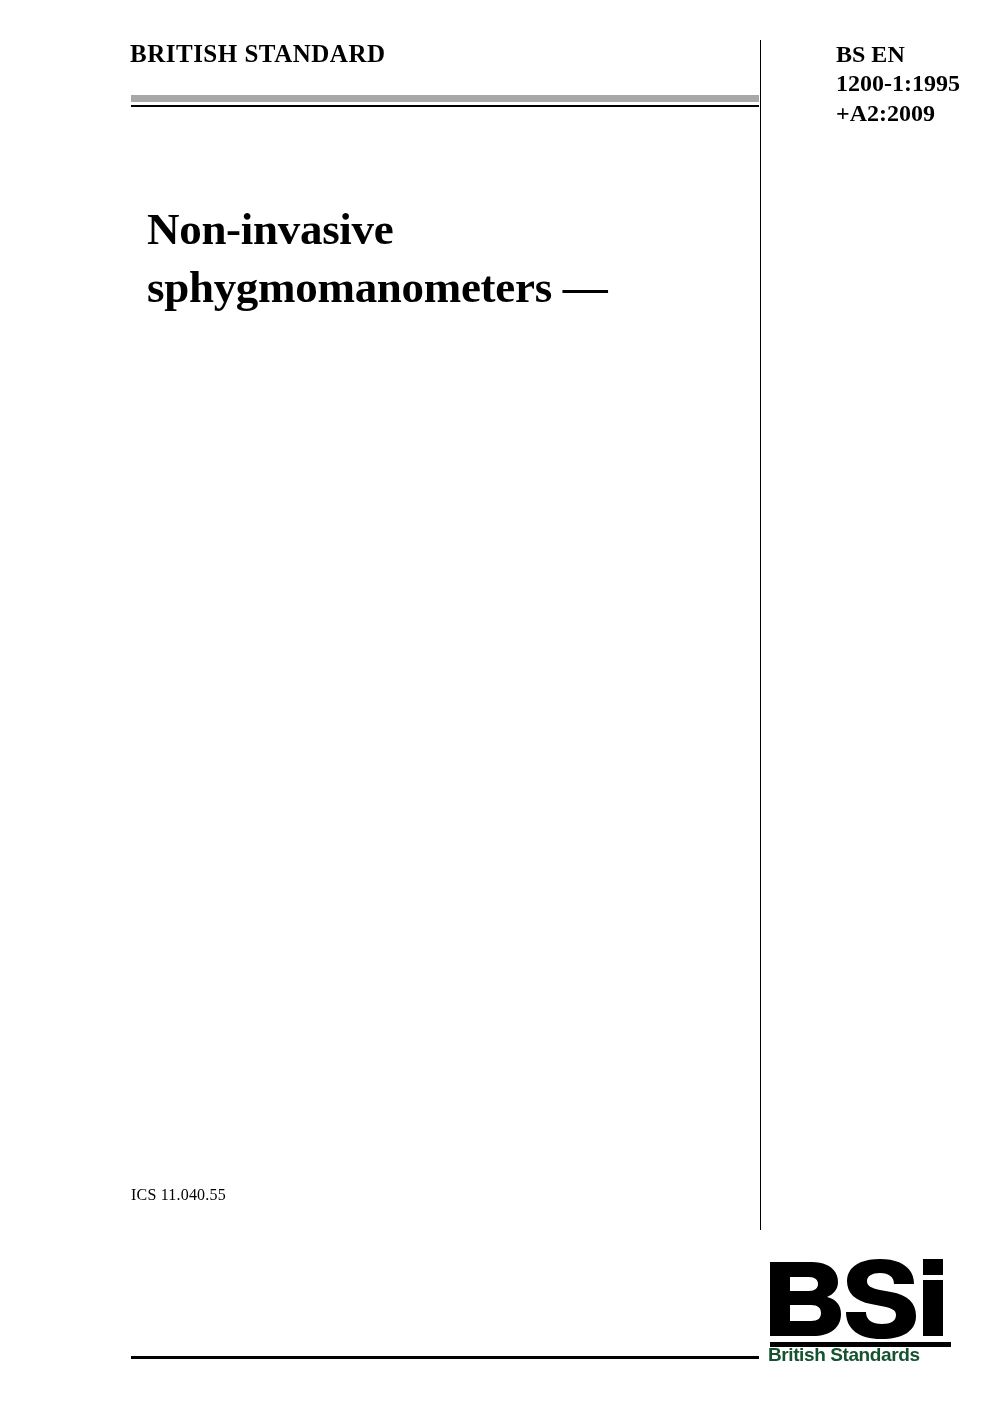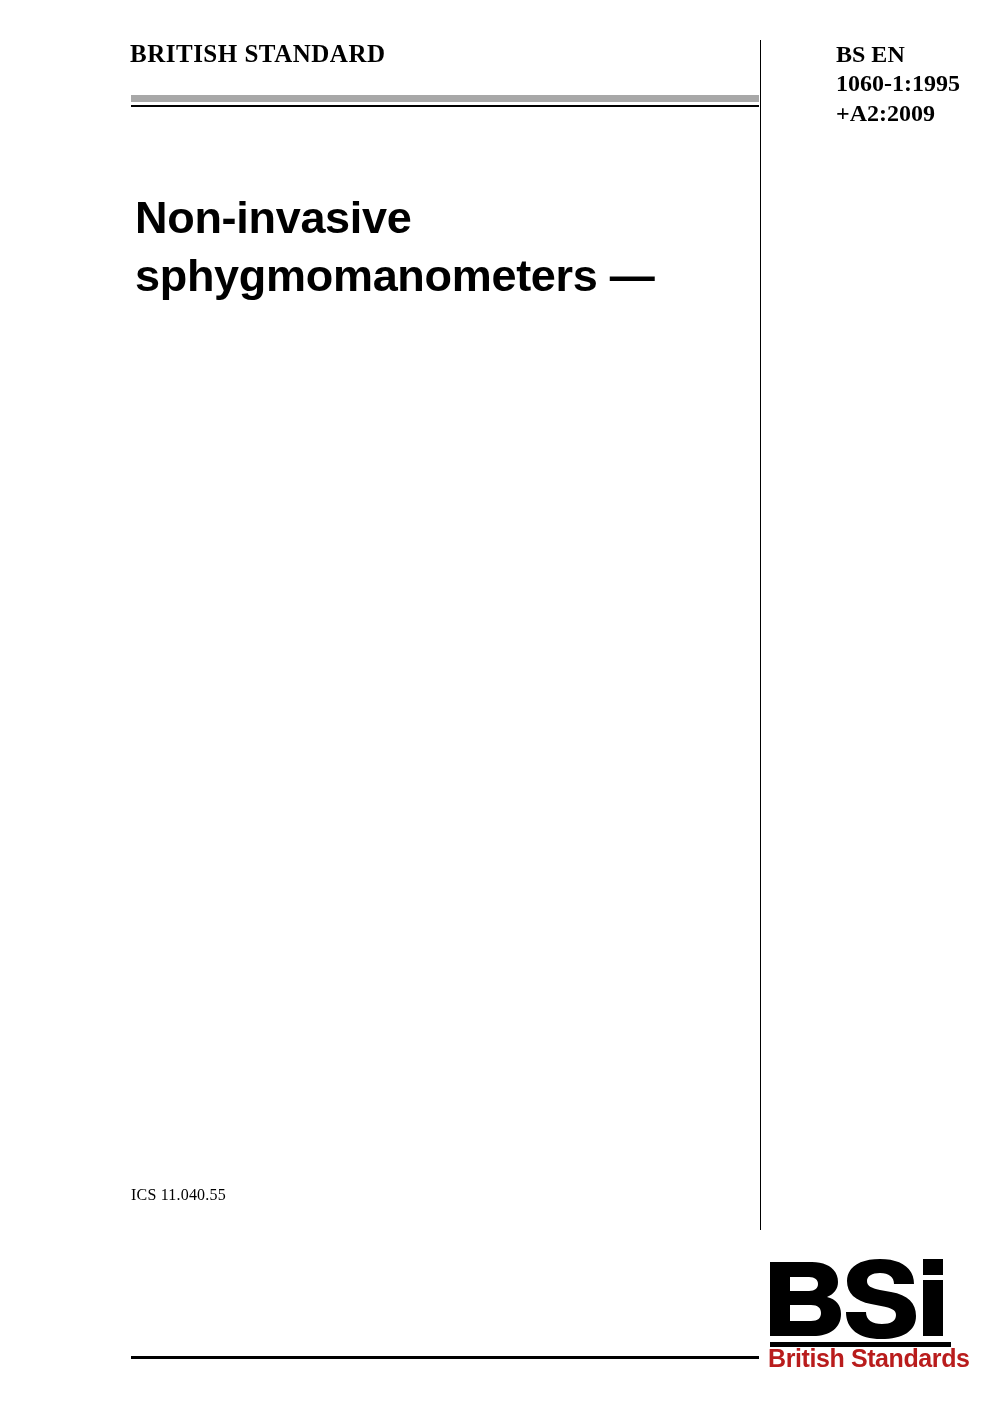--- a/index.html
+++ b/index.html
@@ -81,26 +81,26 @@
   }
 
   
   .title-block {
     position: absolute;
     left: 131px;
     top: 185px;
     width: 620px;
   }
   .main-title {
-    font-family: Liberation Sans, sans-serif;
+    font-family: Liberation Serif, serif;
     font-weight: bold;
     font-size: 45px;
     line-height: 1.28;
     letter-spacing: -0.3px;
-    margin: 4px;
+    margin: 16px;
   }
   .main-title .line { display: block; }
   .subtitle {
     font-family: "Liberation Serif", serif;
     font-weight: bold;
     font-size: 28px;
     line-height: 1.3;
     margin: 38px 0 0 0;
   }
 
@@ -144,36 +144,36 @@
     width: 185px;
     height: 110px;
   }
   .bsi-logo svg { display: block; }
   .bsi-words {
     position: absolute;
     left: 768px;
     top: 1344px;
     font-family: "Liberation Sans", sans-serif;
     font-weight: bold;
-    font-size: 25px;
+    font-size: 19px;
     letter-spacing: -0.4px;
-    color: #b91c1c;
+    color: #14532d;
     white-space: nowrap;
   }
 </style>
 </head>
 <body>
 
 <div class="page">
 
   <div class="header-row">
     <div class="brand-title">BRITISH STANDARD</div>
     <div class="doc-ref">
       <div>BS EN</div>
-      <div>1060-1:1995</div>
+      <div>1200-1:1995</div>
       <div>+A2:2009</div>
     </div>
   </div>
 
   <div class="rule-thick"></div>
   <div class="rule-thin"></div>
 
   <div class="v-divider"></div>
 
   <div class="title-block">

